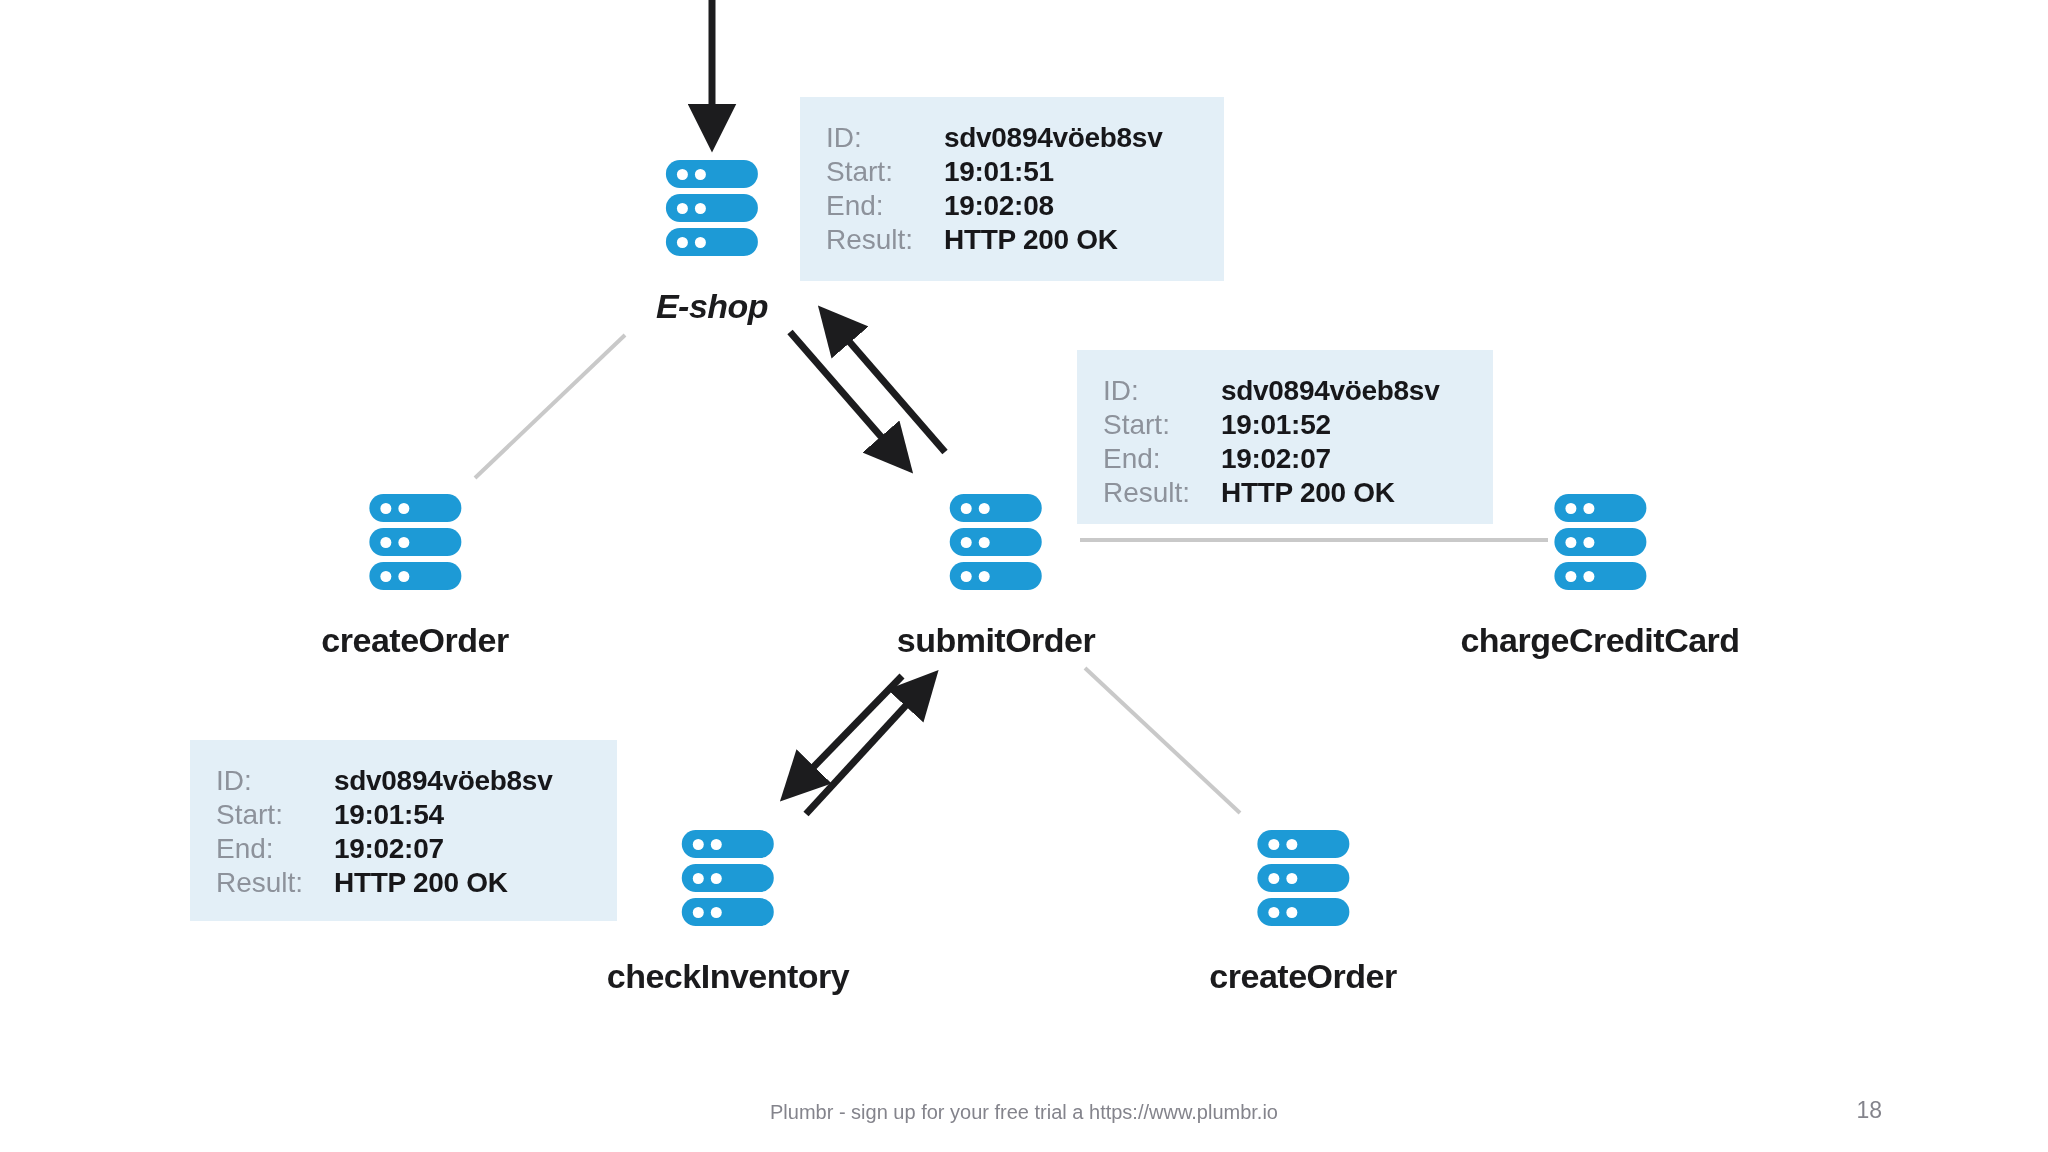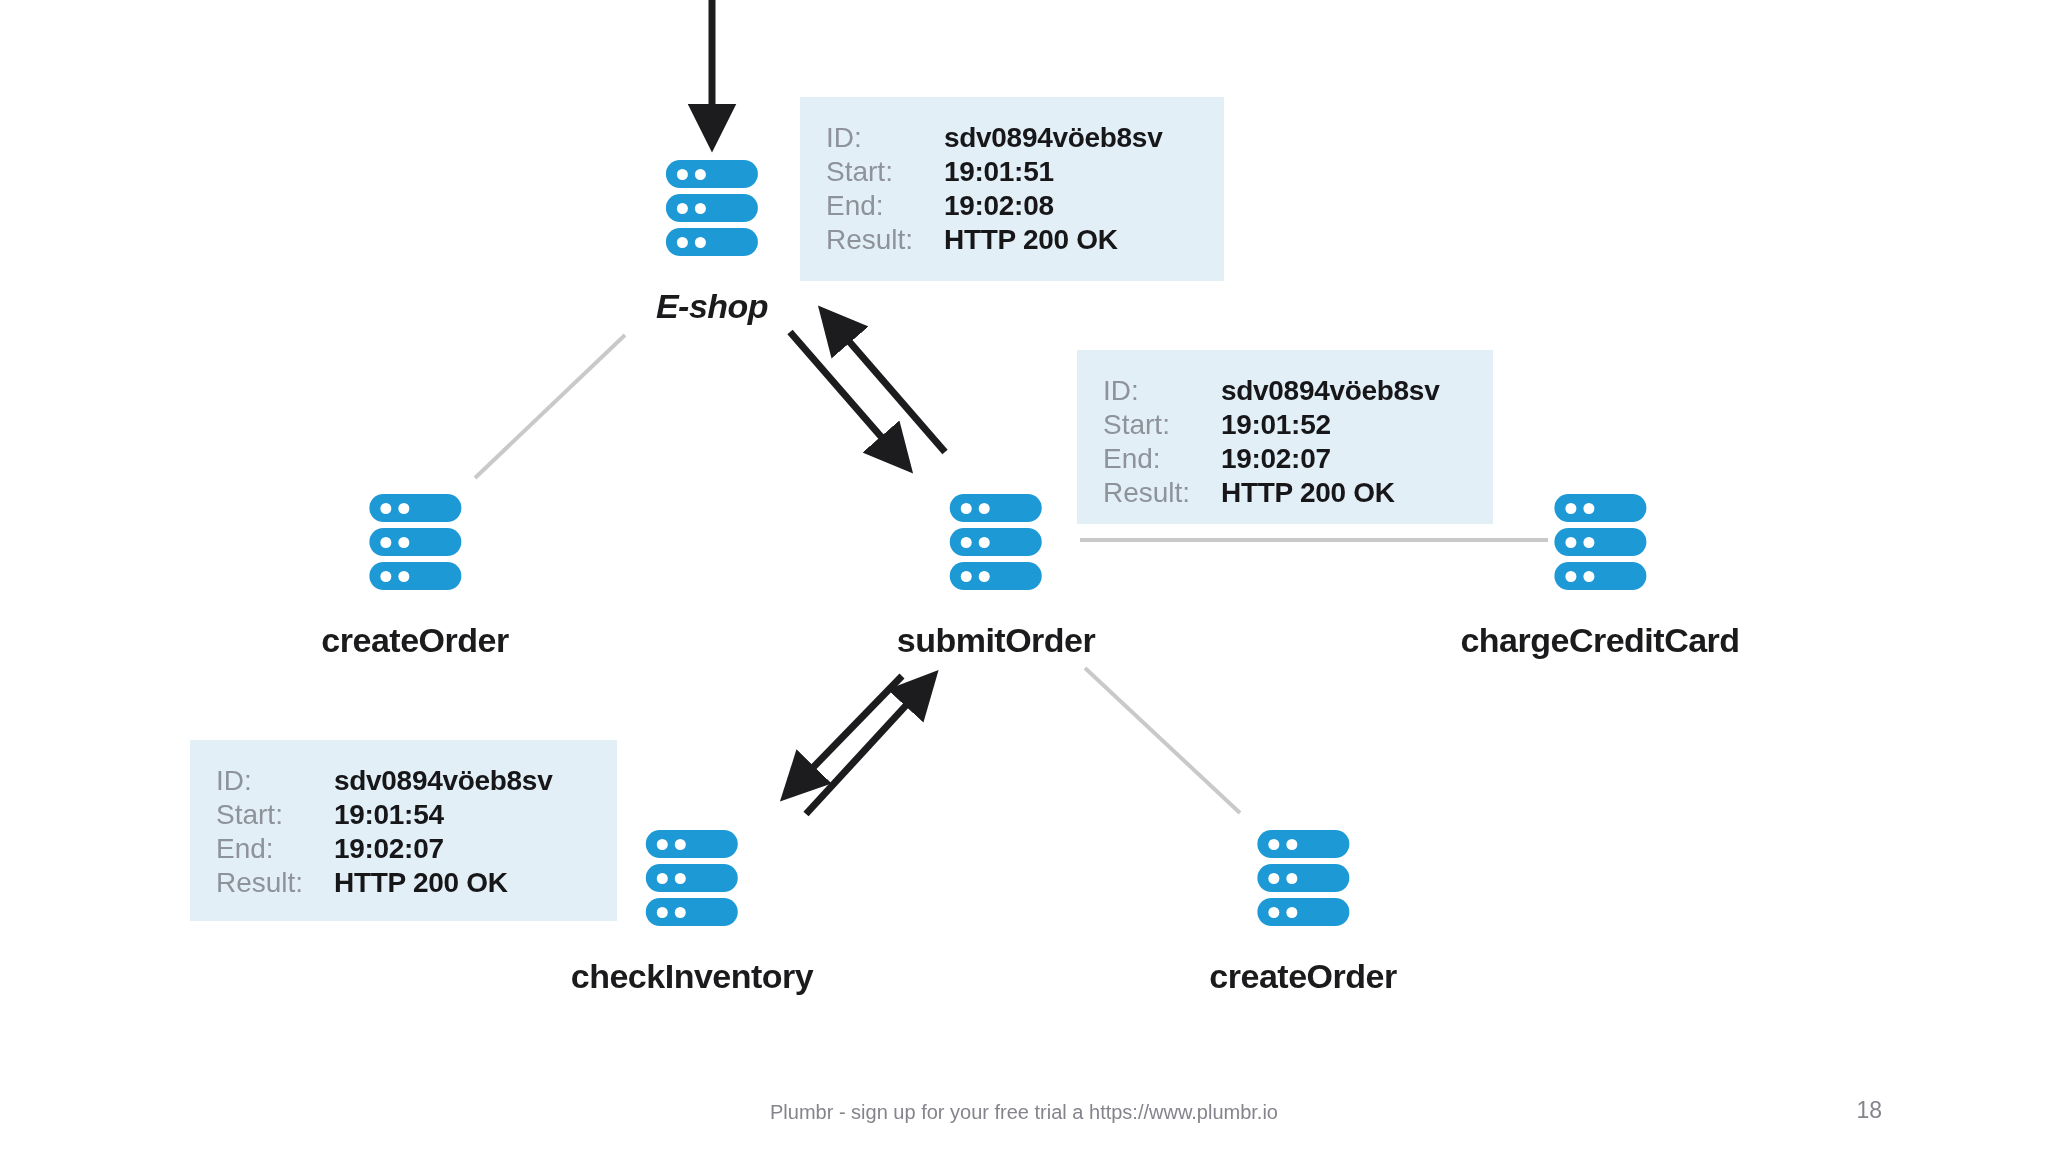--- a/index.html
+++ b/index.html
@@ -128,21 +128,21 @@
           <span class="dot"></span>
         </div>
       <div class="pill">
           <span class="dot"></span>
           <span class="dot"></span>
         </div>
     </div>
     <div class="node-label">chargeCreditCard</div>
   </div>
 
-  <div class="node" style="left:692px; top:830px;">
+  <div class="node" style="left:728px; top:830px;">
     <div class="server">
       <div class="pill">
           <span class="dot"></span>
           <span class="dot"></span>
         </div>
       <div class="pill">
           <span class="dot"></span>
           <span class="dot"></span>
         </div>
       <div class="pill">

